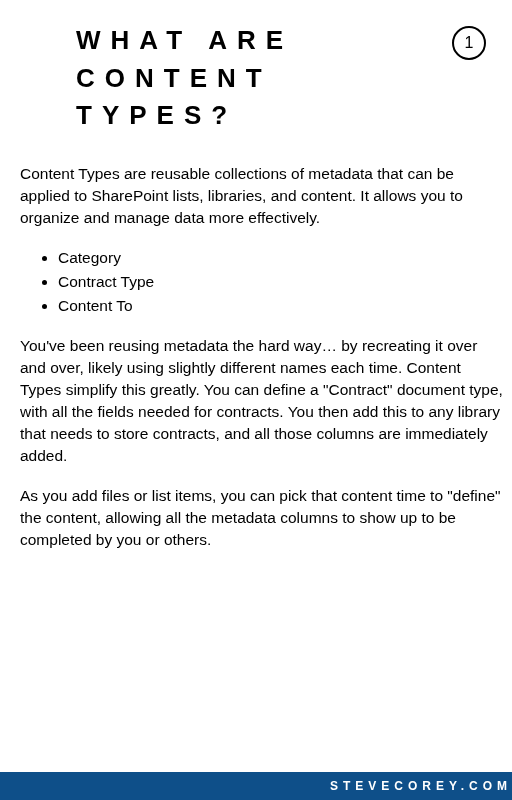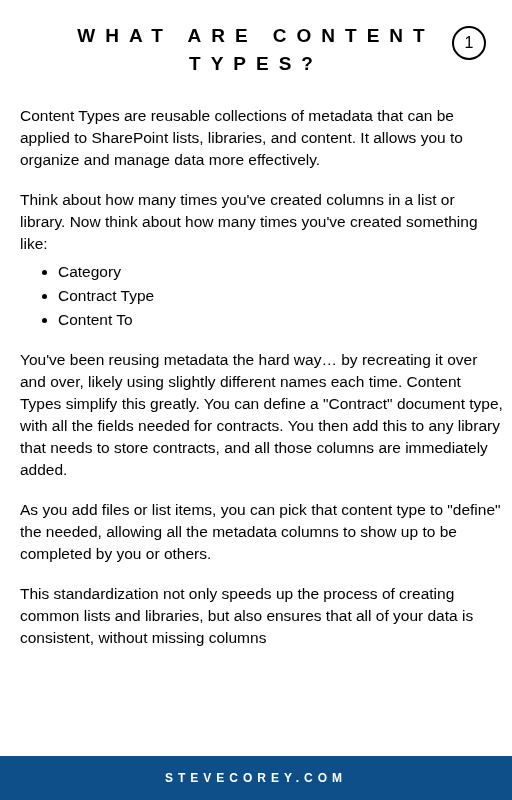--- a/index.html
+++ b/index.html
@@ -13,23 +13,22 @@
     }
     .header {
       display: flex;
       align-items: flex-start;
       justify-content: center;
       padding: 22px 20px 10px 20px;
       position: relative;
     }
     .title {
       font-weight: 800;
-      font-size: 19px;
+      font-size: 26px;
       letter-spacing: 10px;
-      text-align: center;
       line-height: 1.45;
       max-width: 360px;
     }
     .page-badge {
       position: absolute;
       right: 26px;
       top: 26px;
       width: 34px;
       height: 34px;
       border: 2px solid #000;
@@ -52,50 +51,48 @@
       list-style: disc;
       margin: 6px 0 18px 38px;
     }
     .content li { margin-bottom: 2px; }
     .footer {
       position: absolute;
       bottom: 0;
       left: 0;
       right: 0;
       background: #0e4f89;
-      height: 44px;
+      height: 28px;
       display: flex;
       align-items: center;
-      justify-content: center;
+      justify-content: flex-end;
     }
     .footer-text {
       color: #fff;
       font-weight: 700;
       font-size: 12px;
       letter-spacing: 5px;
     }
   </style>
 </head>
 <body>
 
 <div class="header">
   <div class="title">WHAT ARE CONTENT TYPES?</div>
   <div class="page-badge">
     <span>1</span>
   </div>
 </div>
 
 <div class="content">
   <p>Content Types are reusable collections of metadata that can be applied to SharePoint lists, libraries, and content. It allows you to organize and manage data more effectively.</p>
-  <p class="no-gap">Think about how many times you've created columns in a list or library. Now think about how many times you've created something like:</p>
   <ul>
     <li>Category</li>
     <li>Contract Type</li>
     <li>Content To</li>
   </ul>
   <p>You've been reusing metadata the hard way… by recreating it over and over, likely using slightly different names each time. Content Types simplify this greatly. You can define a "Contract" document type, with all the fields needed for contracts. You then add this to any library that needs to store contracts, and all those columns are immediately added.</p>
-  <p>As you add files or list items, you can pick that content type to "define" the needed, allowing all the metadata columns to show up to be completed by you or others.</p>
-  <p>This standardization not only speeds up the process of creating common lists and libraries, but also ensures that all of your data is consistent, without missing columns</p>
+  <p>As you add files or list items, you can pick that content time to "define" the content, allowing all the metadata columns to show up to be completed by you or others.</p>
 </div>
 
 <div class="footer">
   <div class="footer-text">STEVECOREY.COM</div>
 </div>
 
 </body></html>

